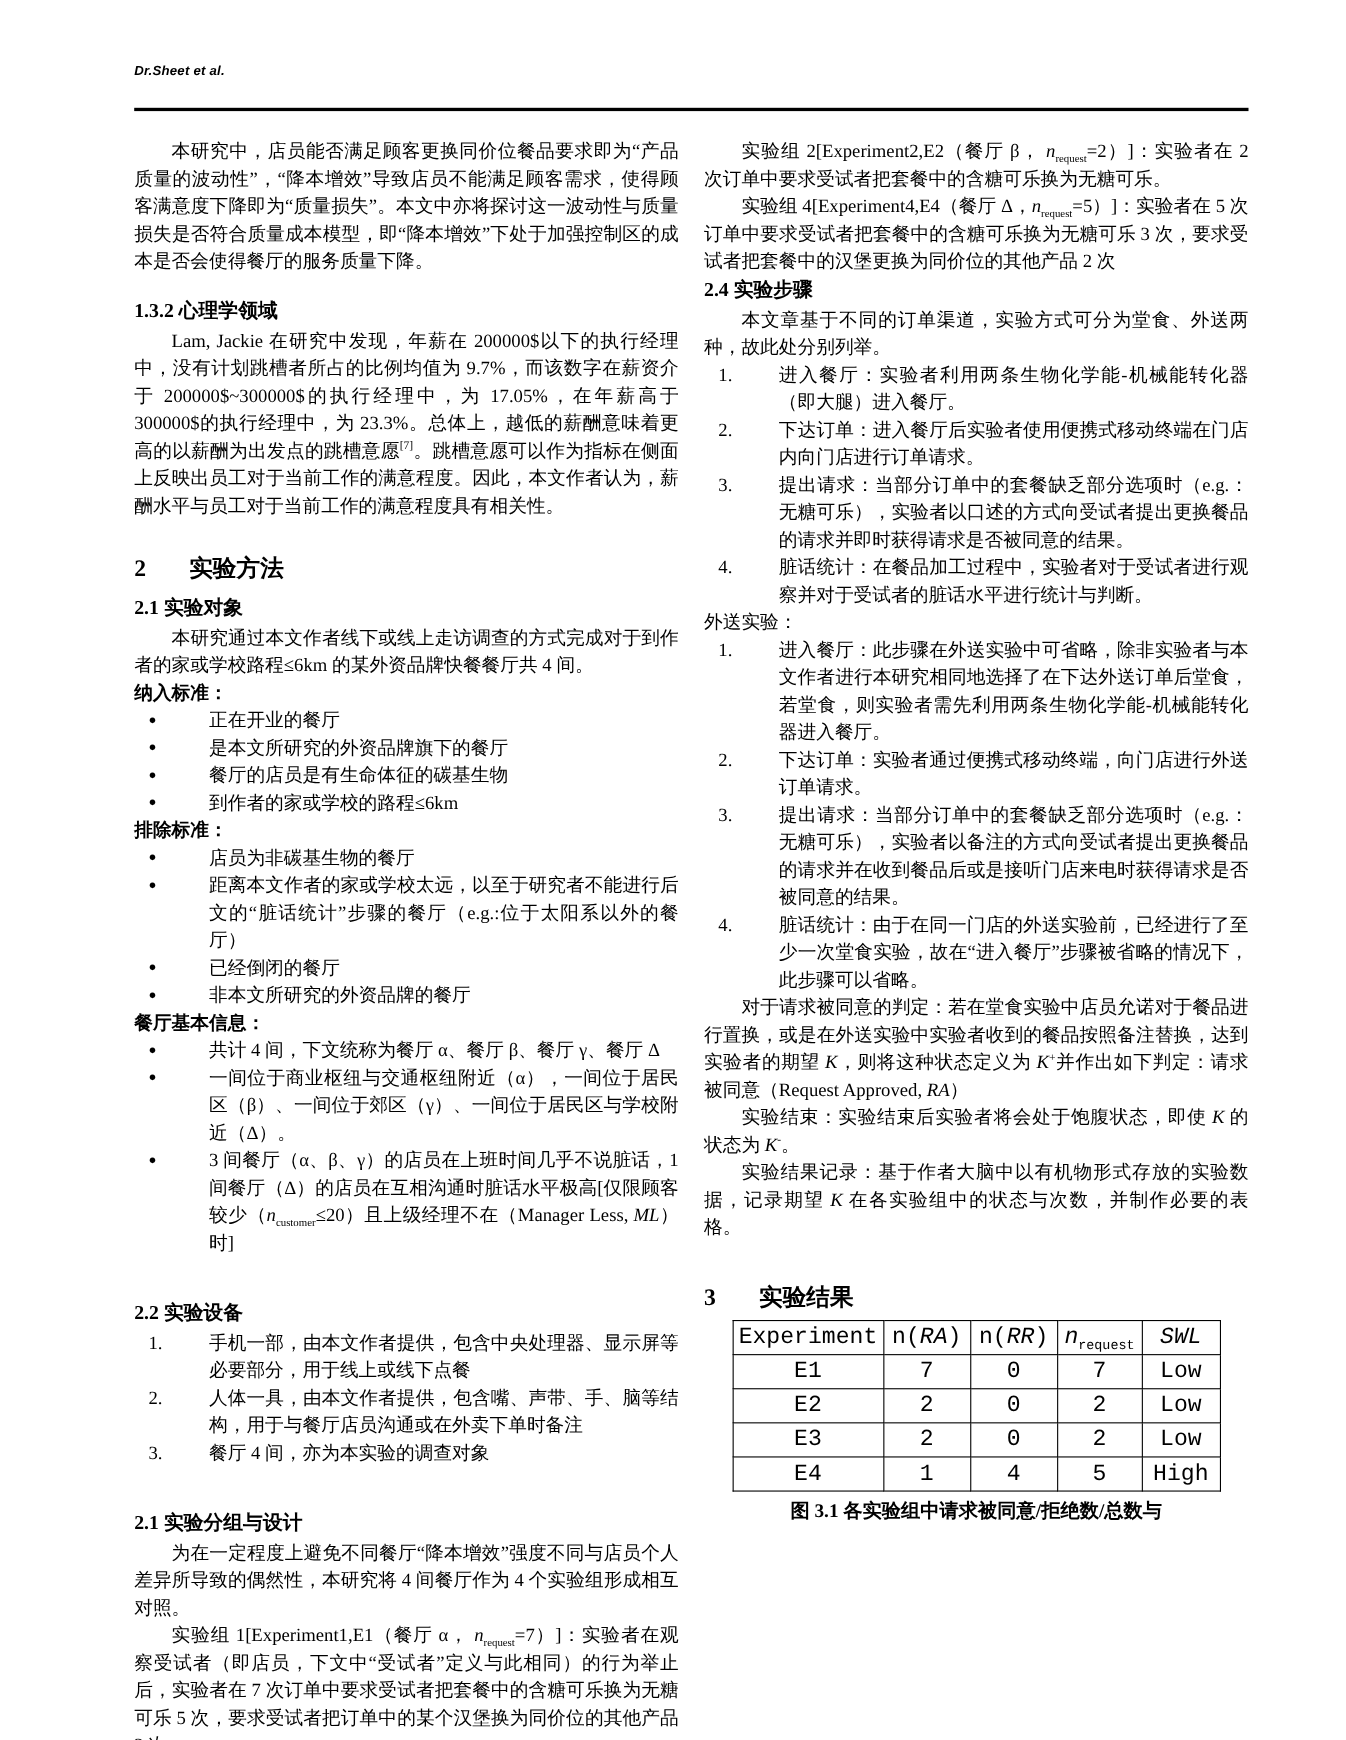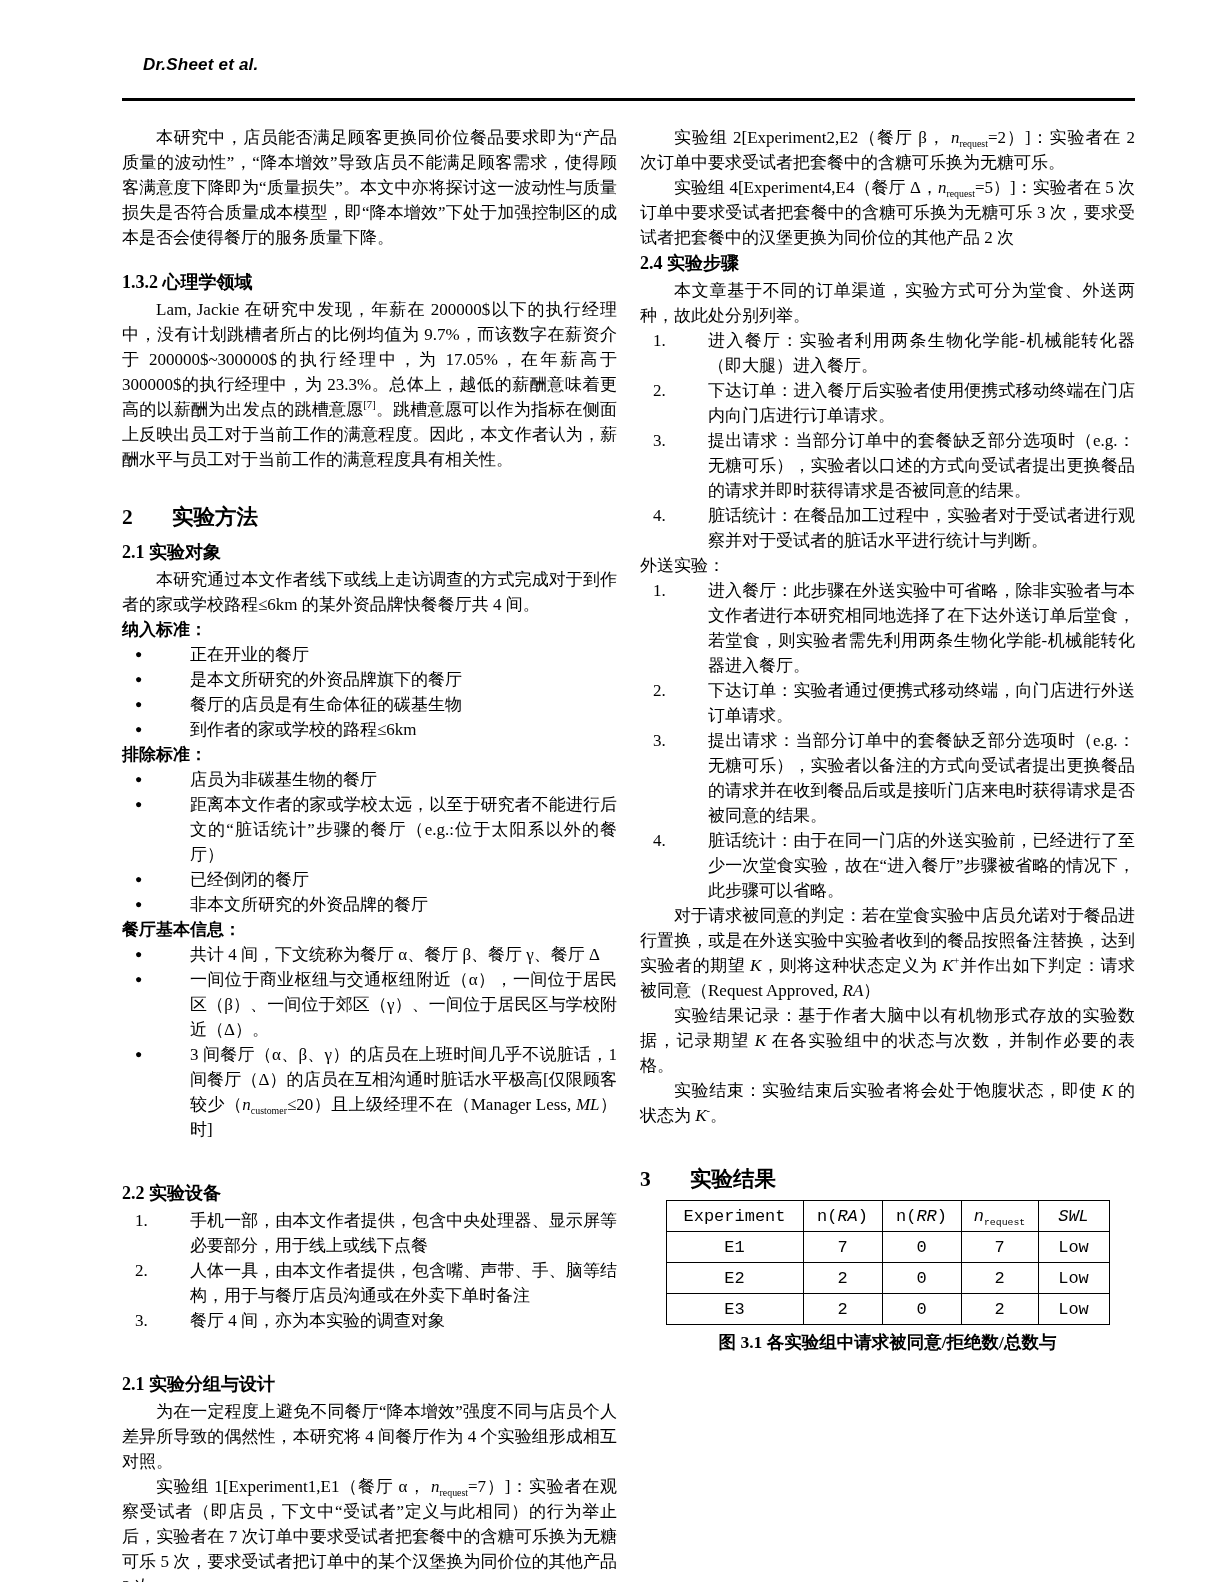--- a/index.html
+++ b/index.html
@@ -4,41 +4,41 @@
 <style>
   html,body { margin:0; padding:0; background:#ffffff; }
   body {
     width:1224px; height:1582px;
     color:#000;
     font-family:"Liberation Serif","DejaVu Serif",serif;
     font-size:17px; line-height:25px;
     -webkit-font-smoothing:antialiased;
   }
   .page { box-sizing:border-box; width:1224px; height:1582px; padding:52px 89px 0 122px; overflow:hidden; }
-  .running-head { font-family:"Liberation Sans","DejaVu Sans",sans-serif; font-style:italic; font-weight:600; font-size:17px; letter-spacing:.2px;margin-left:21px; }
+  .running-head { font-family:"Liberation Sans","DejaVu Sans",sans-serif; font-style:italic; font-weight:600; font-size:12px; letter-spacing:.2px; }
   .rule { height:3px; background:#000; margin:21px 0 24px 0; }
   .columns { display:flex; gap:23px; }
   .col { width:495px; }
   p.body { margin:0; text-align:justify; }
   .indent { text-indent:2em; }
   .h-sub { font-weight:bold; font-size:18px; margin:19px 0 2px 0; line-height:26px; }
   .h-sub.tight { margin-top:0; }
   .h-sub.mt { margin-top:38px; }
   .h-big { font-weight:bold; font-size:21.5px; margin:30px 0 7px 0; line-height:30px; }
   .h-num { display:inline-block; min-width:50px; }
   .label { font-weight:bold; margin:0; }
   .plain-label { margin:0; }
   .li { position:relative; padding-left:68px; text-align:justify; margin:0; }
   .li .mk { position:absolute; left:13px; top:0; }
   .li .mk.dot { font-size:12px; }
   .link { text-decoration:underline; color:var(--link-color,#4545E0); }
   sup { font-size:62%; line-height:0; }
   sub { font-size:58%; line-height:0; }
   i sub, sub { letter-spacing:0; }
-  .results-table { border-collapse:collapse; margin:6px auto 0 auto; font-family:"Liberation Mono","DejaVu Sans Mono",monospace; font-size:17px; }
+  .results-table { border-collapse:collapse; margin:6px auto 0 auto; font-family:"Liberation Mono","DejaVu Sans Mono",monospace; font-size:21px; }
   .results-table td { border:1.6px solid #000; text-align:center; padding:2px 4px; height:26px; }
   .ct-exp { width:128px; } .ct-a { width:70px; } .ct-b { width:70px;margin-top:18px; } .ct-c { width:68px; } .ct-d { width:62px; }
   .caption { text-align:center; font-weight:bold; margin:4px 0 0 0; line-height:26px; font-size:17.5px; }
   .exp-group { margin:0; text-align:justify; text-indent:2em; }
 </style>
 </head>
 <body style="--link-color: #4545E0;">
 
 <div class="page">
 
@@ -99,22 +99,22 @@
       <div class="li"><span class="mk">3.</span><span>提出请求：当部分订单中的套餐缺乏部分选项时（e.g.：无糖可乐），实验者以口述的方式向受试者提出更换餐品的请求并即时获得请求是否被同意的结果。</span></div>
       <div class="li"><span class="mk">4.</span><span>脏话统计：在餐品加工过程中，实验者对于受试者进行观察并对于受试者的脏话水平进行统计与判断。</span></div>
 
       <div class="plain-label">外送实验：</div>
       <div class="li"><span class="mk">1.</span><span>进入餐厅：此步骤在外送实验中可省略，除非实验者与本文作者进行本研究相同地选择了在下达外送订单后堂食，若堂食，则实验者需先利用两条生物化学能-机械能转化器进入餐厅。</span></div>
       <div class="li"><span class="mk">2.</span><span>下达订单：实验者通过便携式移动终端，向门店进行外送订单请求。</span></div>
       <div class="li"><span class="mk">3.</span><span>提出请求：当部分订单中的套餐缺乏部分选项时（e.g.：无糖可乐），实验者以备注的方式向受试者提出更换餐品的请求并在收到餐品后或是接听门店来电时获得请求是否被同意的结果。</span></div>
       <div class="li"><span class="mk">4.</span><span>脏话统计：由于在同一门店的外送实验前，已经进行了至少一次堂食实验，故在“进入餐厅”步骤被省略的情况下，此步骤可以省略。</span></div>
 
       <p class="body indent"><span>对于请求被同意的判定：若在堂食实验中店员允诺对于餐品进行置换，或是在外送实验中实验者收到的餐品按照备注替换，达到实验者的期望 </span><i>K</i><span>，则将这种状态定义为 </span><i>K</i><sup>+</sup><span>并作出如下判定：请求被同意（Request Approved, </span><i>RA</i><span>）</span></p>
+      <p class="body indent"><span>实验结束：实验结束后实验者将会处于饱腹状态，即使 </span><i>K</i><span> 的状态为 </span><i>K</i><sup>-</sup><span>。</span></p>
       <p class="body indent"><span>实验结果记录：基于作者大脑中以有机物形式存放的实验数据，记录期望 </span><i>K</i><span> 在各实验组中的状态与次数，并制作必要的表格。</span></p>
-      <p class="body indent"><span>实验结束：实验结束后实验者将会处于饱腹状态，即使 </span><i>K</i><span> 的状态为 </span><i>K</i><sup>-</sup><span>。</span></p>
 
       <div class="h-big" style="margin-top:36px; margin-bottom:5px;">
         <span class="h-num">3</span><span>实验结果</span>
       </div>
 
       <table class="results-table">
         <tbody>
           <tr>
             <td class="ct-exp"><span>Experiment</span></td>
             <td class="ct-a"><span>n(</span><i>RA</i><span>)</span></td>
@@ -136,20 +136,27 @@
             <td>2</td>
             <td>Low</td>
           </tr>
           <tr>
             <td>E3</td>
             <td>2</td>
             <td>0</td>
             <td>2</td>
             <td>Low</td>
           </tr>
+          <tr>
+            <td>E4</td>
+            <td>1</td>
+            <td>4</td>
+            <td>5</td>
+            <td>High</td>
+          </tr>
         </tbody>
       </table>
 
       <div class="caption">图 3.1 各实验组中请求被同意/拒绝数/总数与</div>
 
     </div>
 
   </div>
 </div>
 

